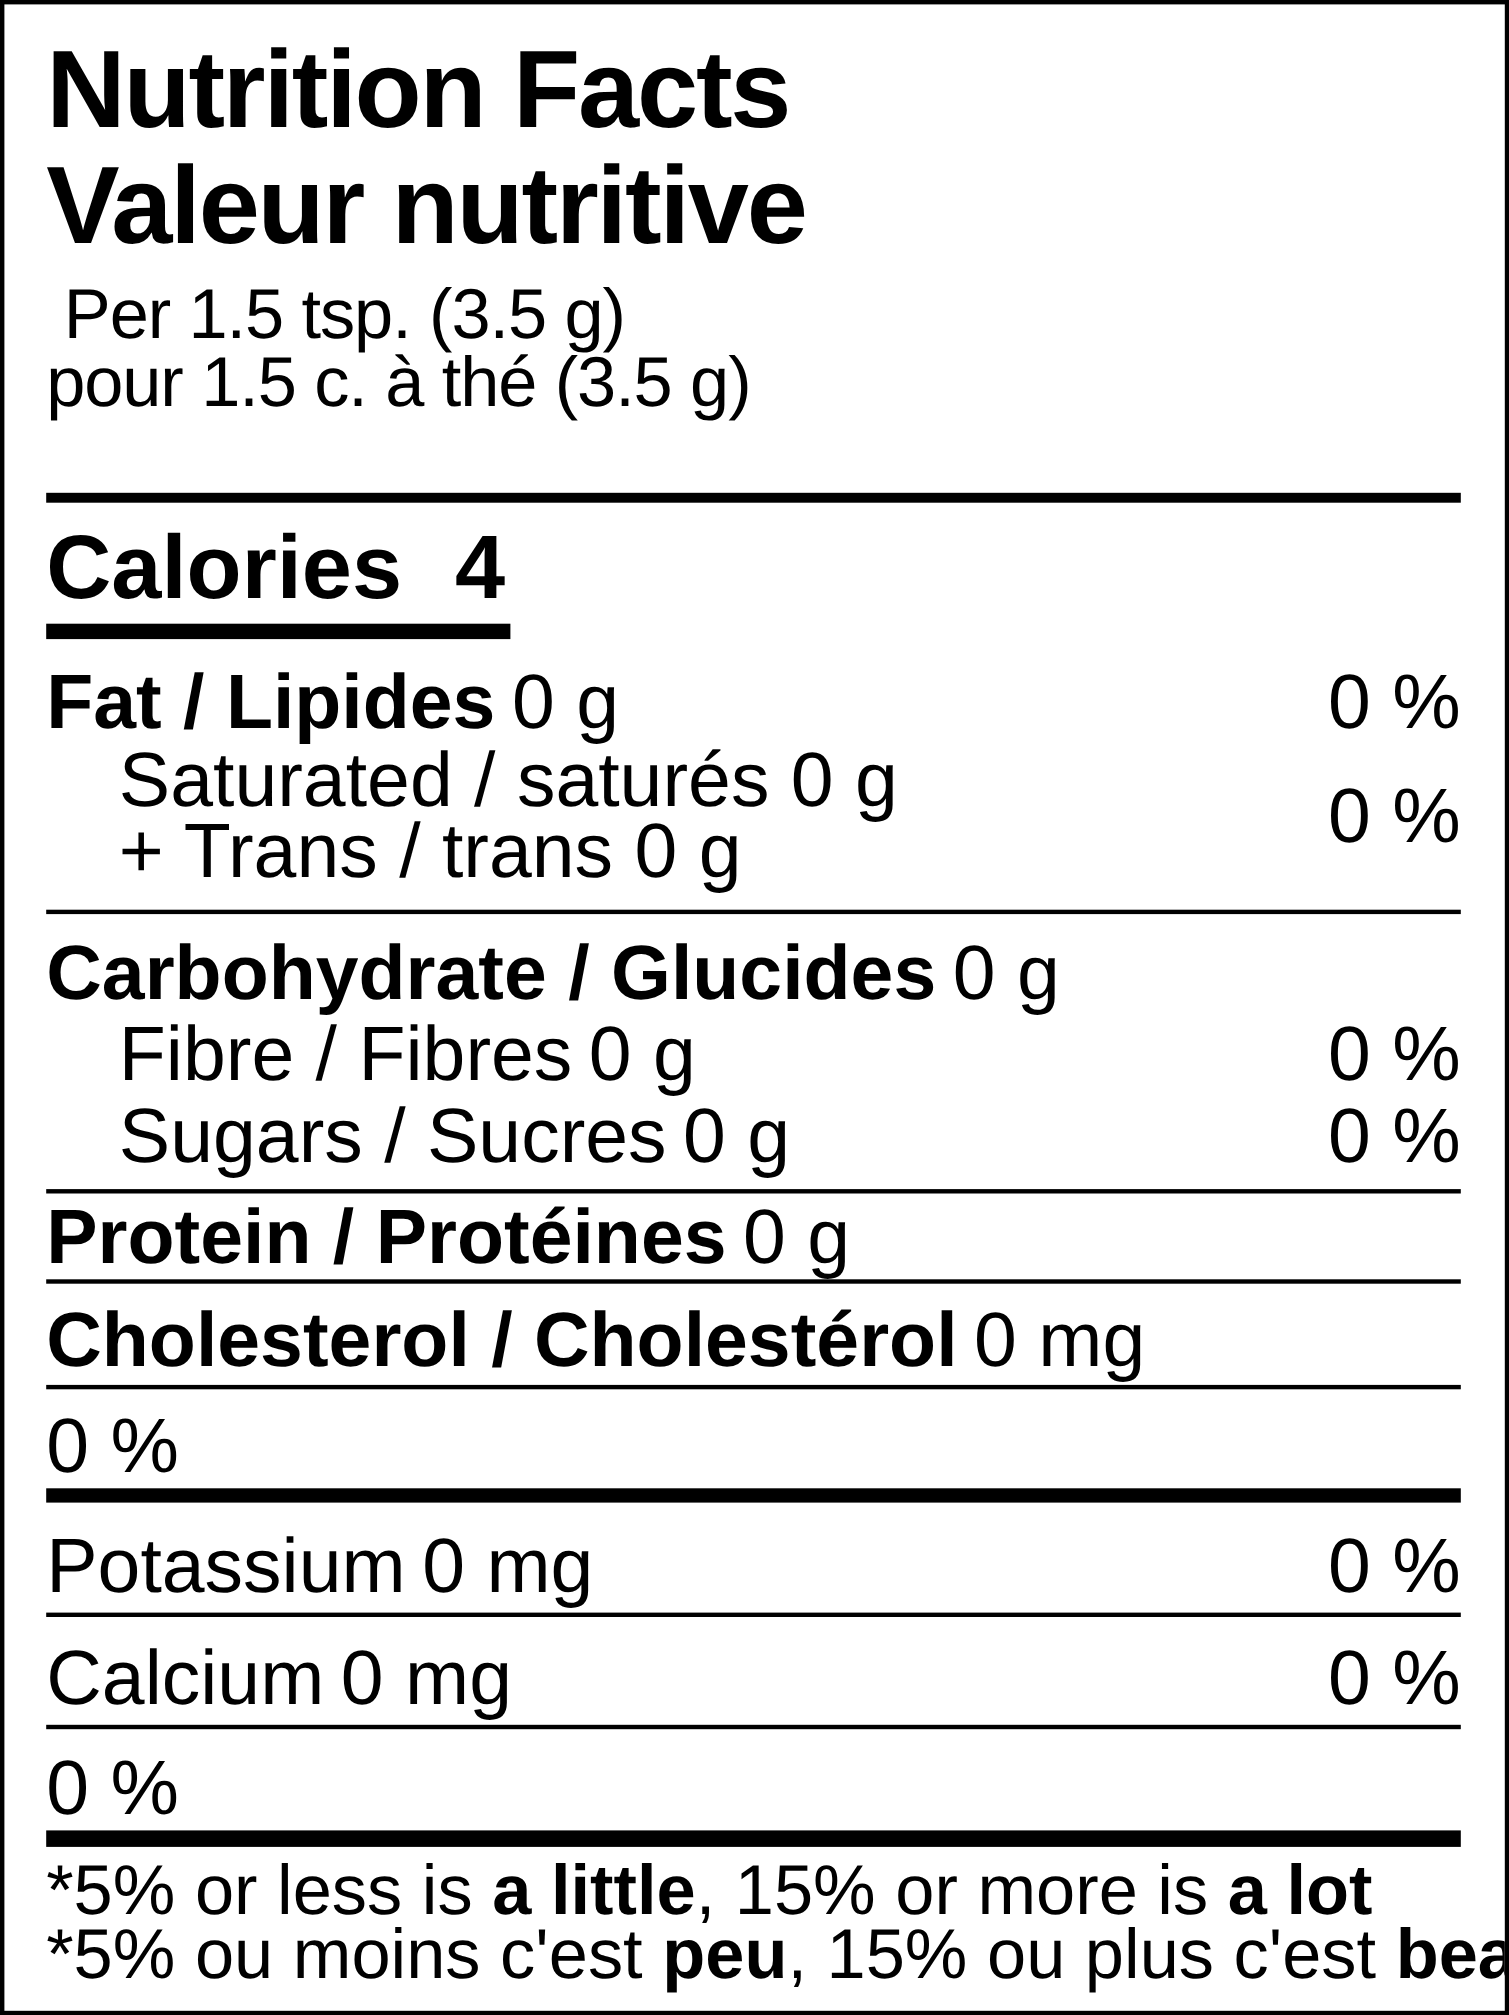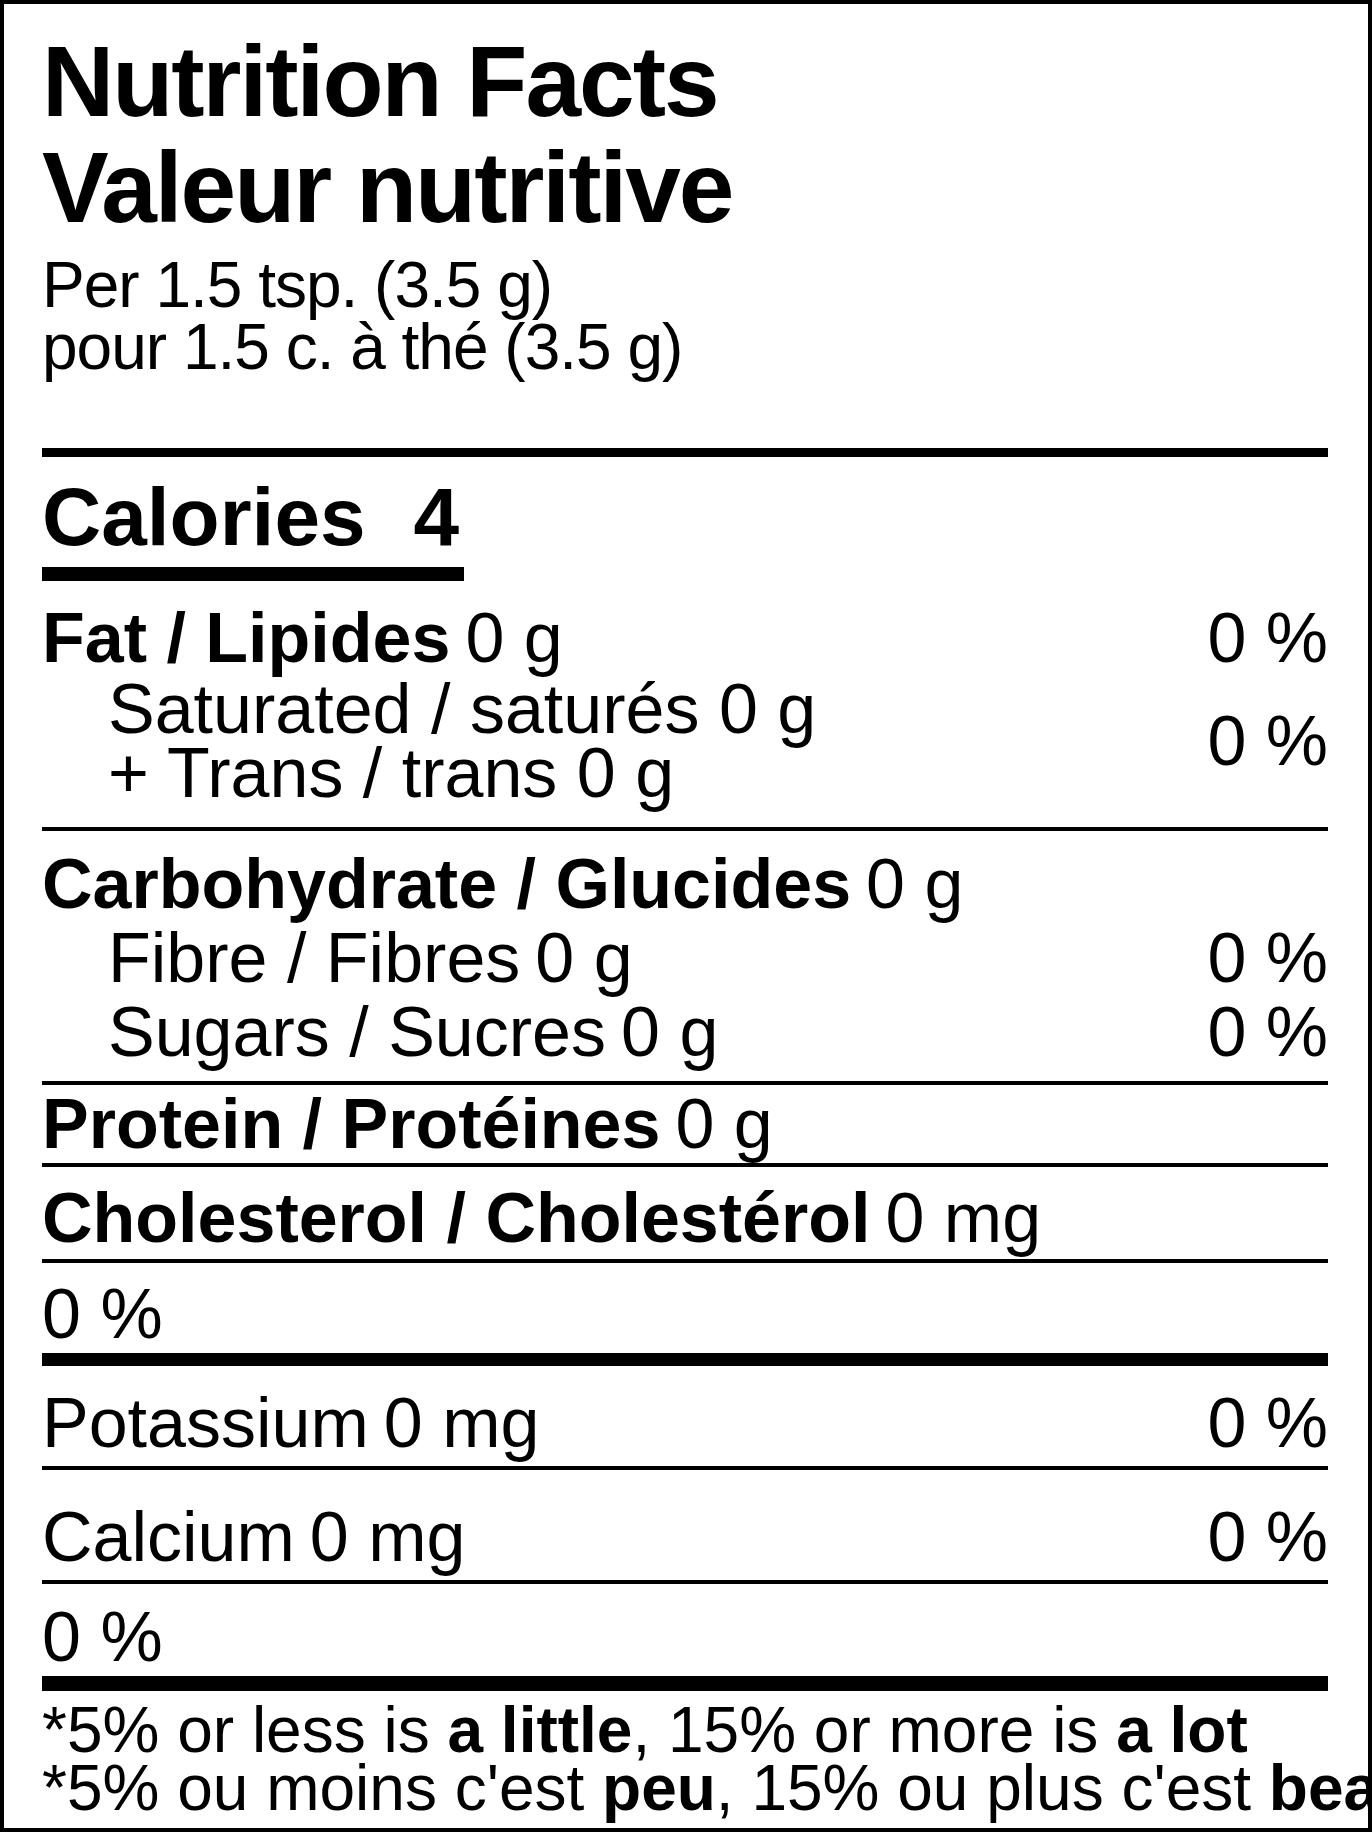--- a/index.html
+++ b/index.html
@@ -25,21 +25,21 @@
     letter-spacing: -2px;
     white-space: nowrap;
   }
   .serving {
     font-size: 64px;
     font-weight: normal;
     line-height: 62px;
     letter-spacing: -1px;
     white-space: nowrap;
   }
-  .serving.first { margin-top: 14px; }
+  .serving.first { margin-top: 14px; margin-left: 16px; }
   .rule { background: #000000; }
   .rule.r-top   { height: 9px;  margin-top: 70px; }
   .rule.thin    { height: 4px; }
   .rule.thick13 { height: 13px; }
   .rule.thick15 { height: 15px; }
   .calories-row {
     margin-top: 12px;
     display: flex;
     justify-content: space-between;
     align-items: flex-start;
@@ -88,21 +88,21 @@
   .mt-sub      { margin-top: 12px; }
   .mt-rule2    { margin-top: 18px; }
   .mt-protein  { margin-top: 8px; }
   .mt-rule3    { margin-top: 8px; }
   .mt-chol     { margin-top: 20px; }
   .mt-rule4    { margin-top: 10px; }
   .mt-sodium   { margin-top: 20px; }
   .mt-bar1     { margin-top: 8px; }
   .mt-potas    { margin-top: 26px; }
   .mt-rule5    { margin-top: 12px; }
-  .mt-calcium  { margin-top: 36px; }
+  .mt-calcium  { margin-top: 24px; }
   .mt-rule6    { margin-top: 12px; }
   .mt-iron     { margin-top: 22px; }
   .mt-bar2     { margin-top: 8px; }
   .footnote {
     font-size: 64px;
     line-height: 58px;
     white-space: nowrap;
   }
   .footnote.first { margin-top: 10px; }
   .footnote .b { font-weight: bold; }

